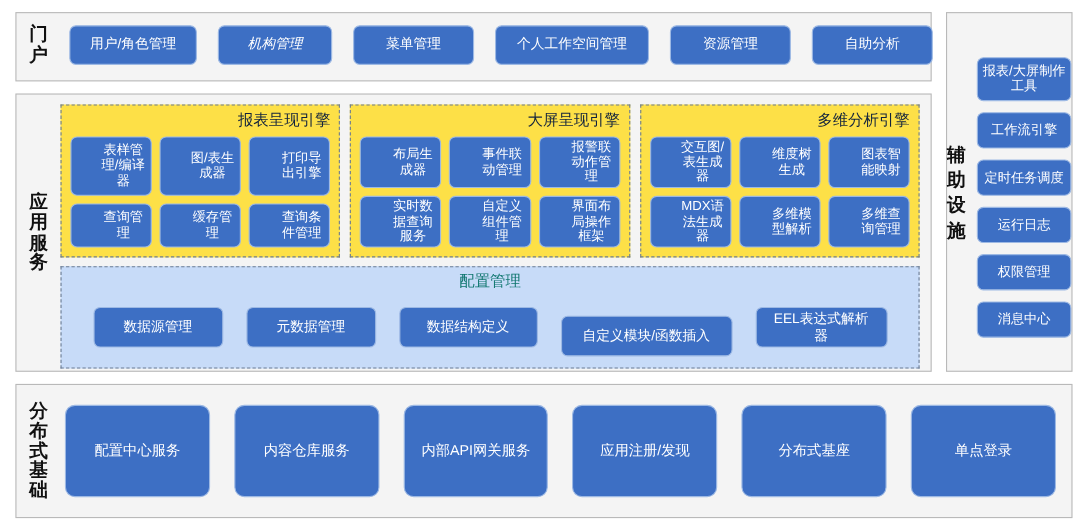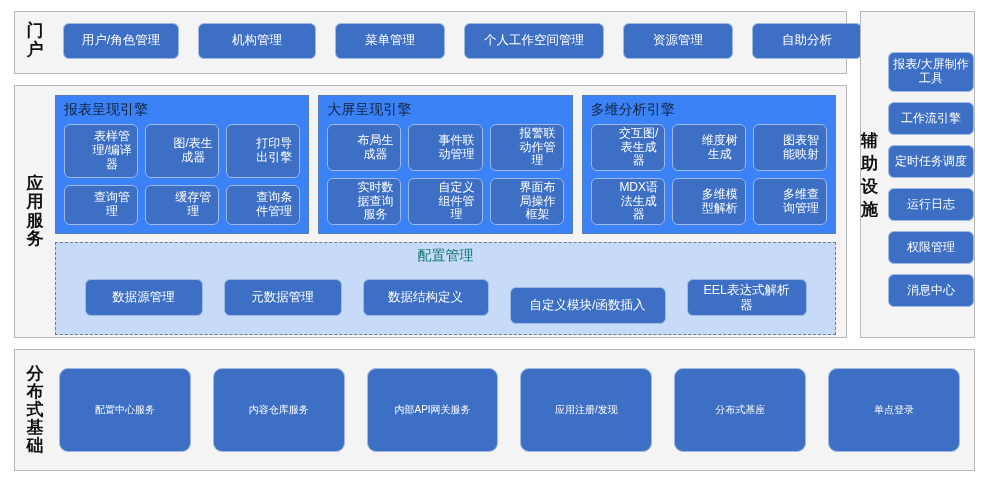--- a/index.html
+++ b/index.html
@@ -77,25 +77,25 @@
   #aux-list .btn.tall{height:40px;}
 
   
   #app-frame{left:14px;top:85px;width:833px;height:253px;align-items:stretch;}
   #app-frame .vlabel{display:flex;align-items:center;justify-content:center;}
   #app-body{flex:1 1 auto;display:flex;flex-direction:column;padding:9px 10px 9px 0;gap:8px;box-sizing:border-box;}
 
   #engines-row{display:flex;gap:9px;height:148px;}
   .engine{
     flex:1 1 0;
-    background:#3b82f6;
+    background:#fde047;
     border:1px dashed #6d7d93;
     box-sizing:border-box;
     display:flex;flex-direction:column;
-    align-items:flex-start;
+    align-items:flex-end;
     padding:5px 8px 8px;
   }
   .engine-title{
     font-size:14px;color:#11223d;margin-bottom:5px;font-weight:normal;
   }
   .engine-grid{
     display:grid;
     grid-template-columns:repeat(3,1fr);
     gap:7px;
     width:100%;
@@ -112,32 +112,32 @@
     display:flex;flex-direction:column;align-items:center;
     padding:4px 12px 10px;
   }
   #config-title{font-size:14px;color:#0f766e;margin-bottom:6px;}
   #config-row{display:flex;gap:21px;width:100%;justify-content:center;flex:1 1 auto;align-items:center;}
   #config-row .btn{height:37px;padding:0 10px;}
 
   
   #dist-frame{left:14px;top:349px;width:961px;height:122px;}
   #dist-row{flex:1 1 auto;display:flex;gap:22px;padding:0 14px 0 4px;align-items:center;justify-content:space-between;}
-  #dist-row .btn{flex:1 1 0;height:84px;font-size:10px;border-radius:9px;}
+  #dist-row .btn{flex:1 1 0;height:84px;font-size:13px;border-radius:9px;}
 </style>
 </head>
 <body>
 
 <div id="app">
 
   <div class="frame" id="portal-frame">
     <div class="vlabel two">门户</div>
     <div id="portal-row">
         <div class="btn small" style="width: 116px;">用户/角色管理</div>
-        <div class="btn small" style="width: 118px;">机构管理</div>
+        <div class="btn small" style="width: 104px; font-style: italic;">机构管理</div>
         <div class="btn small" style="width: 110px;">菜单管理</div>
         <div class="btn small" style="width: 140px;">个人工作空间管理</div>
         <div class="btn small" style="width: 110px;">资源管理</div>
         <div class="btn small" style="width: 110px;">自助分析</div>
       </div>
   </div>
 
   <div class="frame" id="aux-frame">
     <div id="aux-title">辅助设施</div>
     <div id="aux-list">

